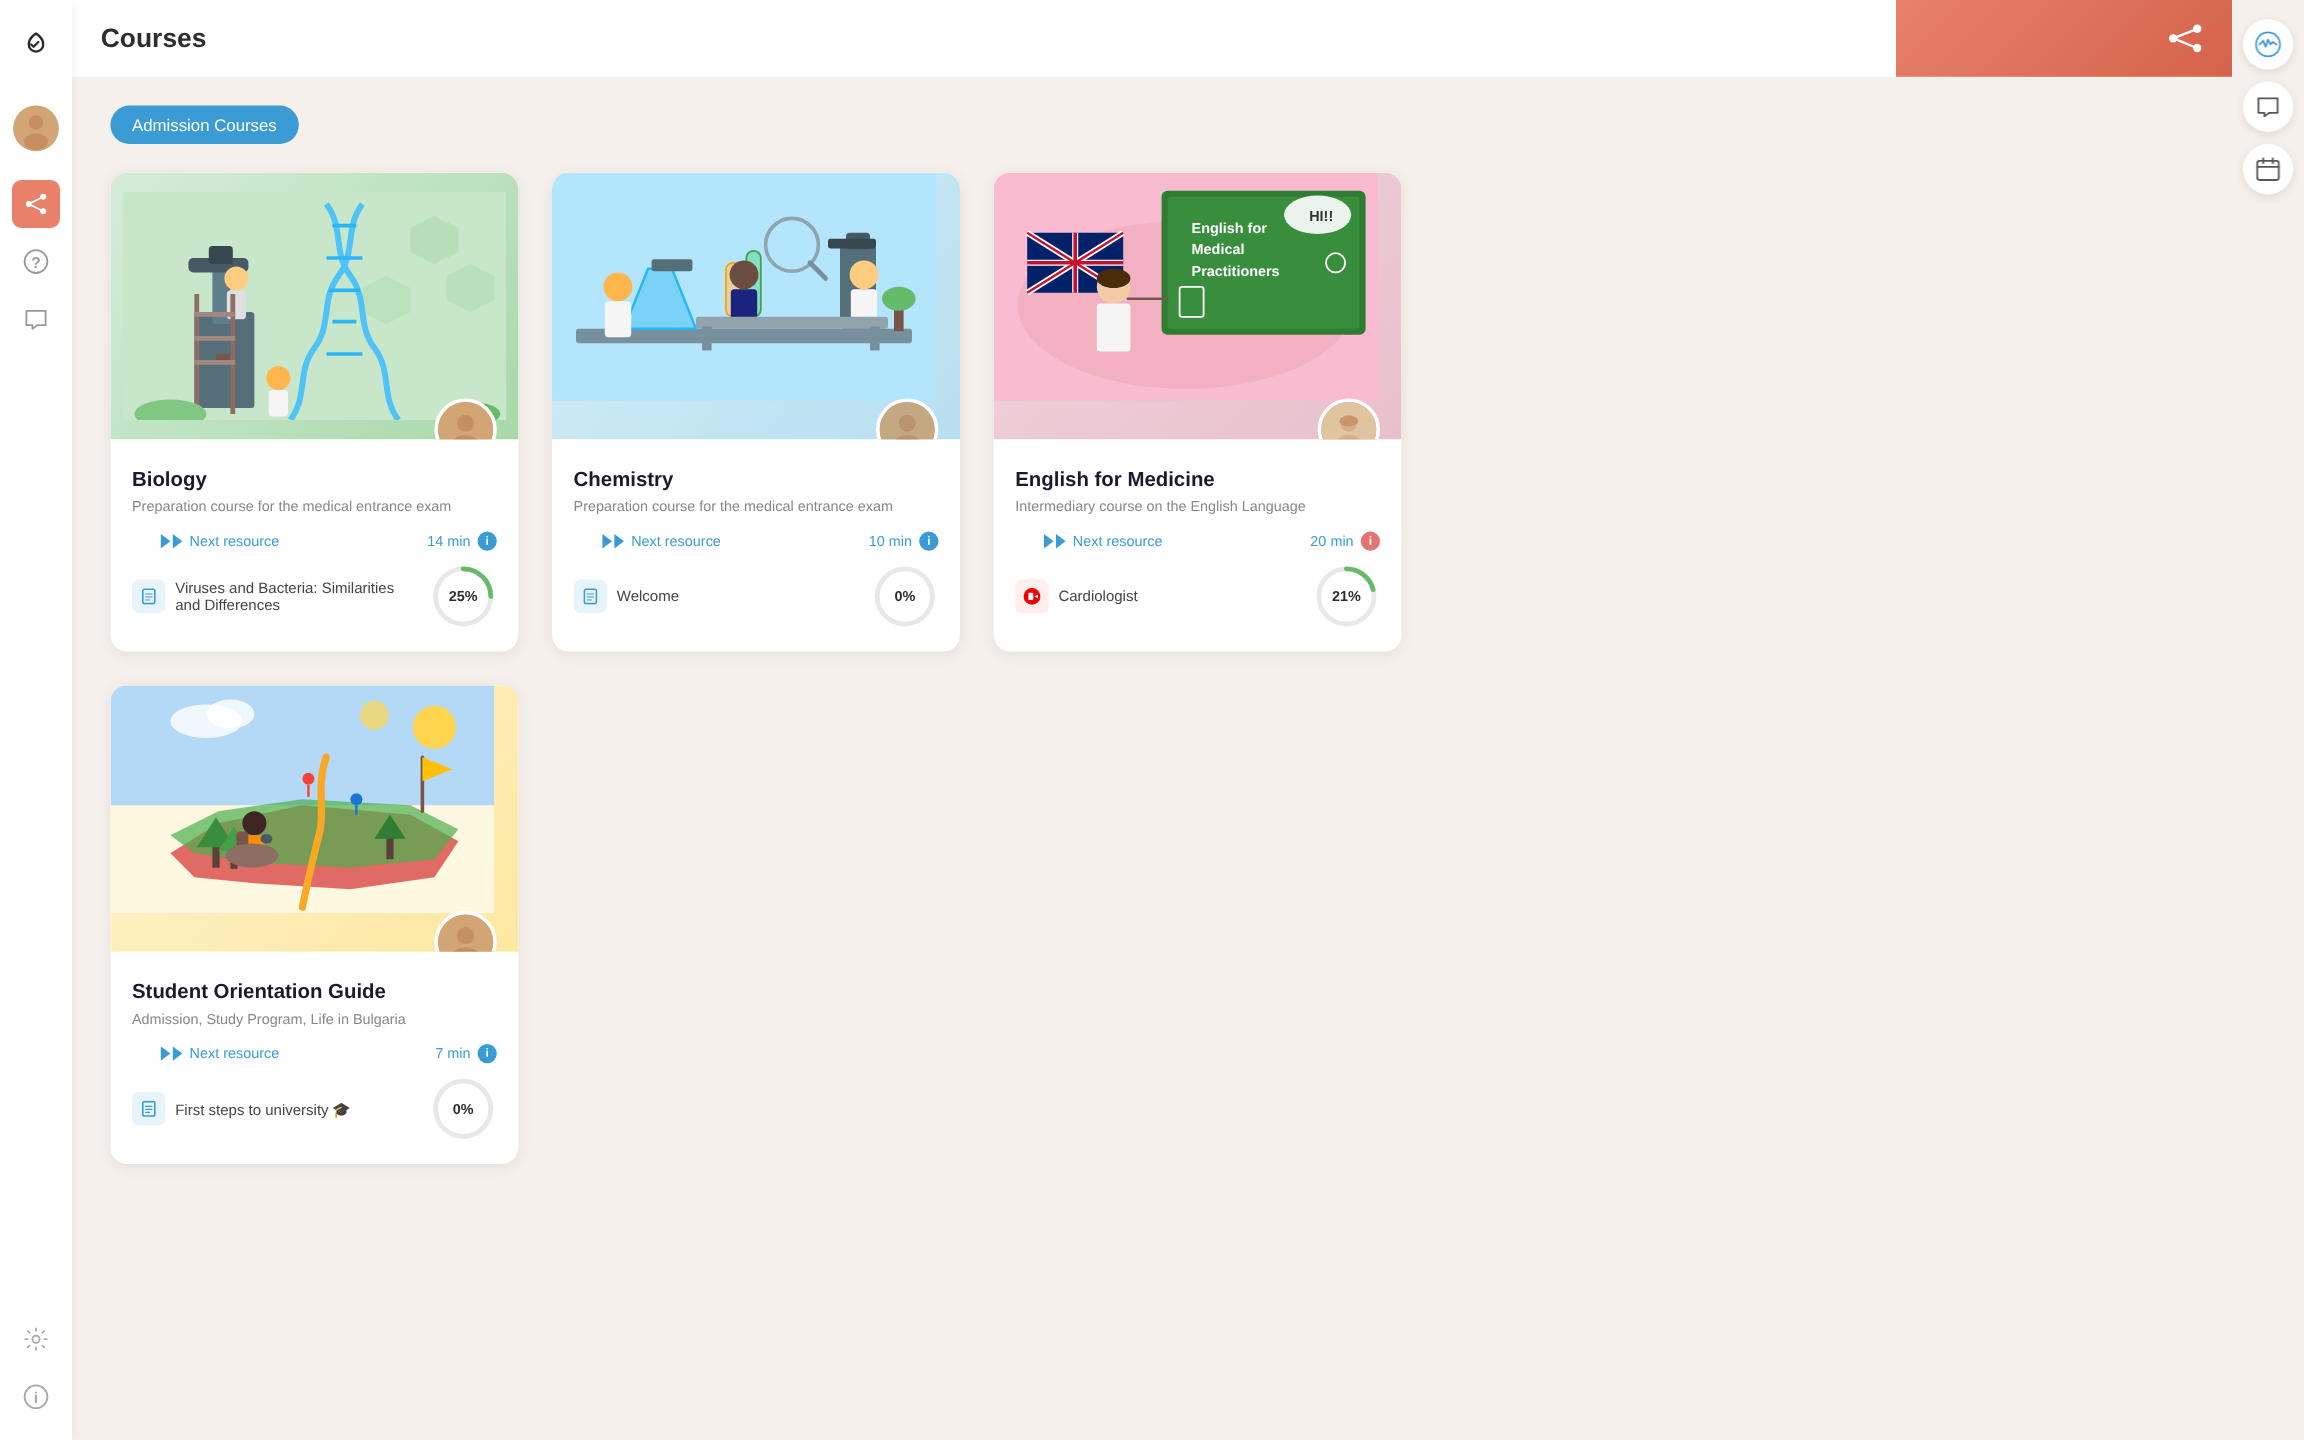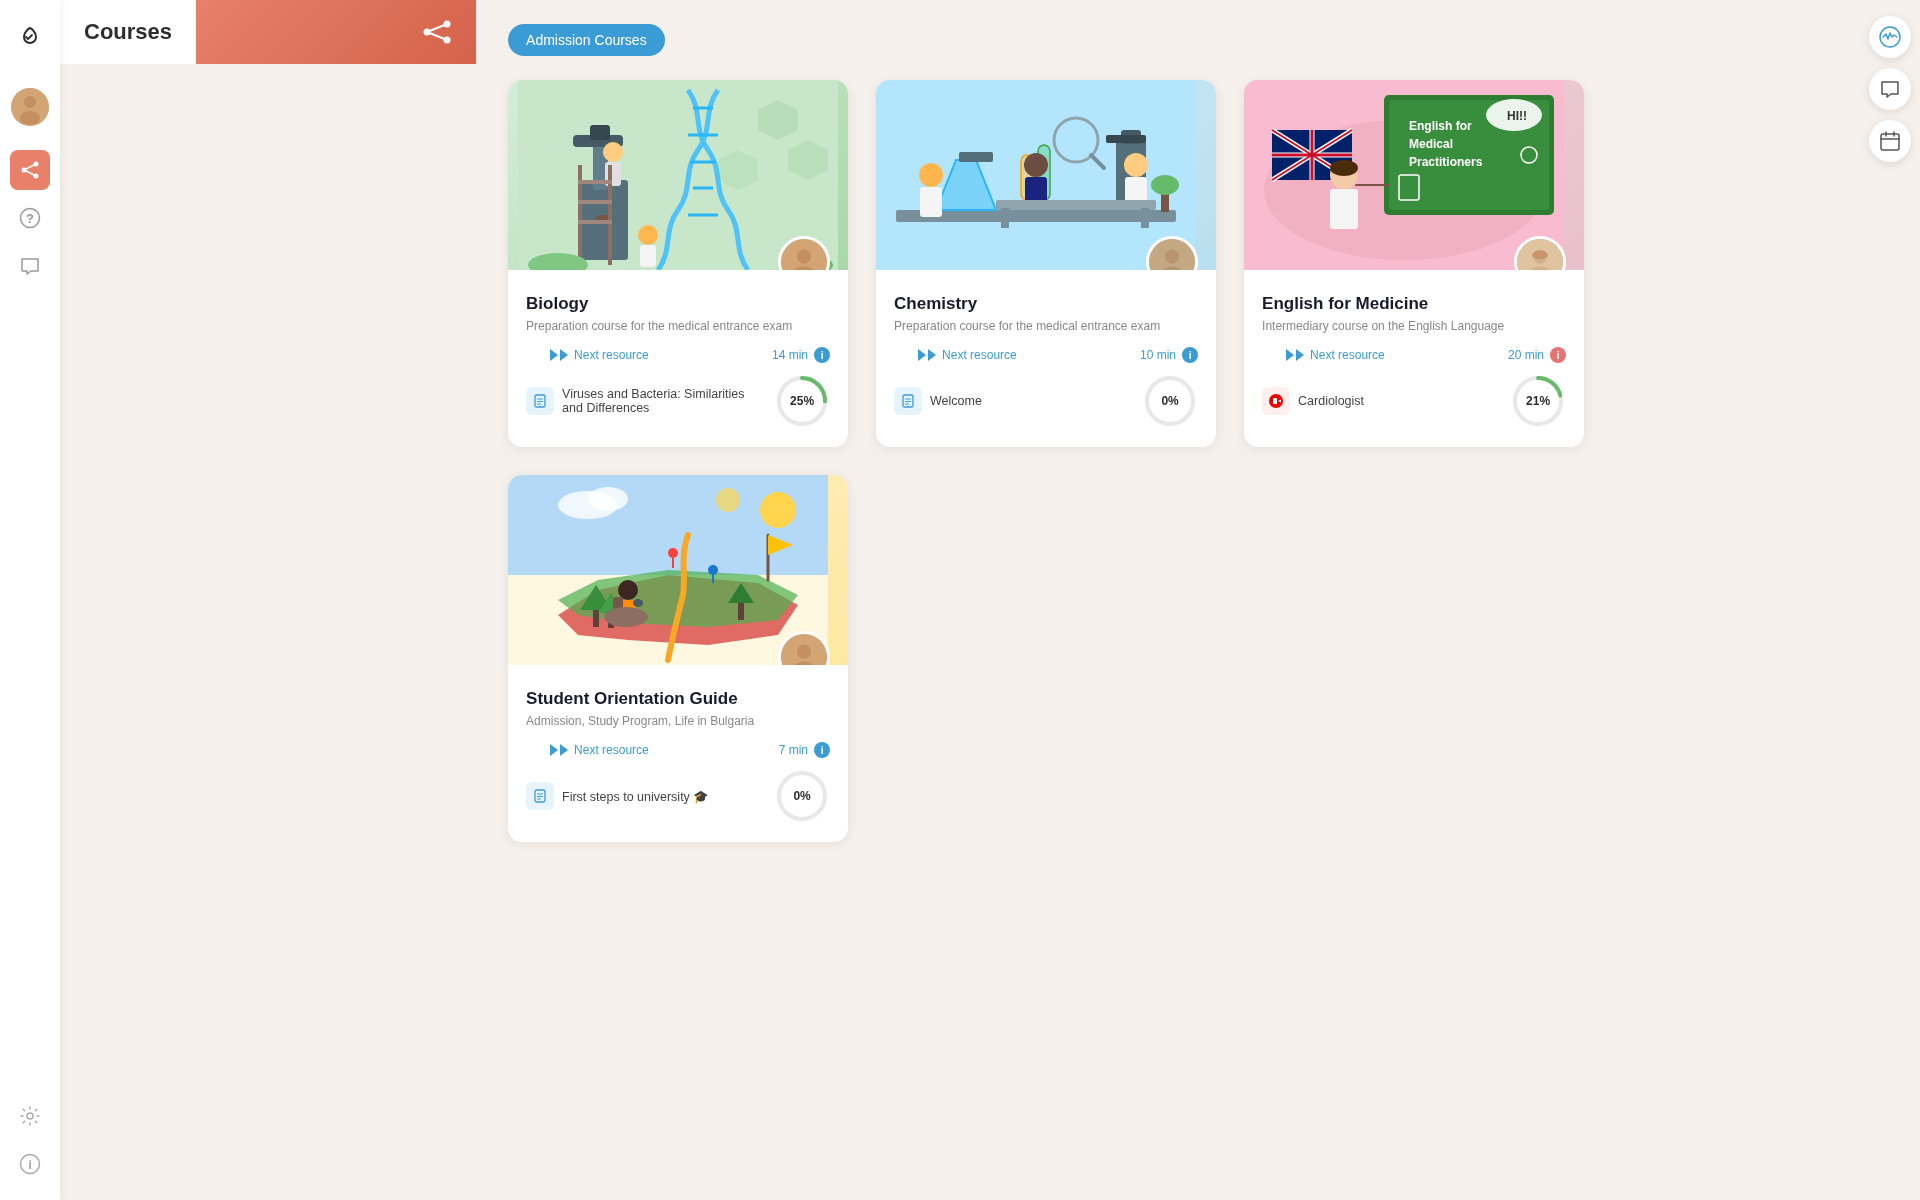--- a/index.html
+++ b/index.html
@@ -91,21 +91,21 @@
       box-shadow: 0 2px 8px rgba(0,0,0,0.1);
       color: #555;
     }
 
     
     .main-content {
       margin-left: 60px;
       margin-right: 60px;
       flex: 1;
       display: flex;
-      flex-direction: row;
+      flex-direction: column;
     }
 
     
     .header {
       display: flex;
       align-items: stretch;
       background: #fff;
       height: 64px;
     }
 
@@ -155,21 +155,21 @@
     
     .course-card {
       background: #fff;
       border-radius: 14px;
       overflow: hidden;
       box-shadow: 0 2px 12px rgba(0,0,0,0.07);
     }
 
     .card-image {
       width: 100%;
-      height: 190px;
+      height: 222px;
       position: relative;
       overflow: hidden;
     }
 
     .card-avatar {
       position: absolute;
       bottom: -18px;
       right: 18px;
       width: 52px;
       height: 52px;

